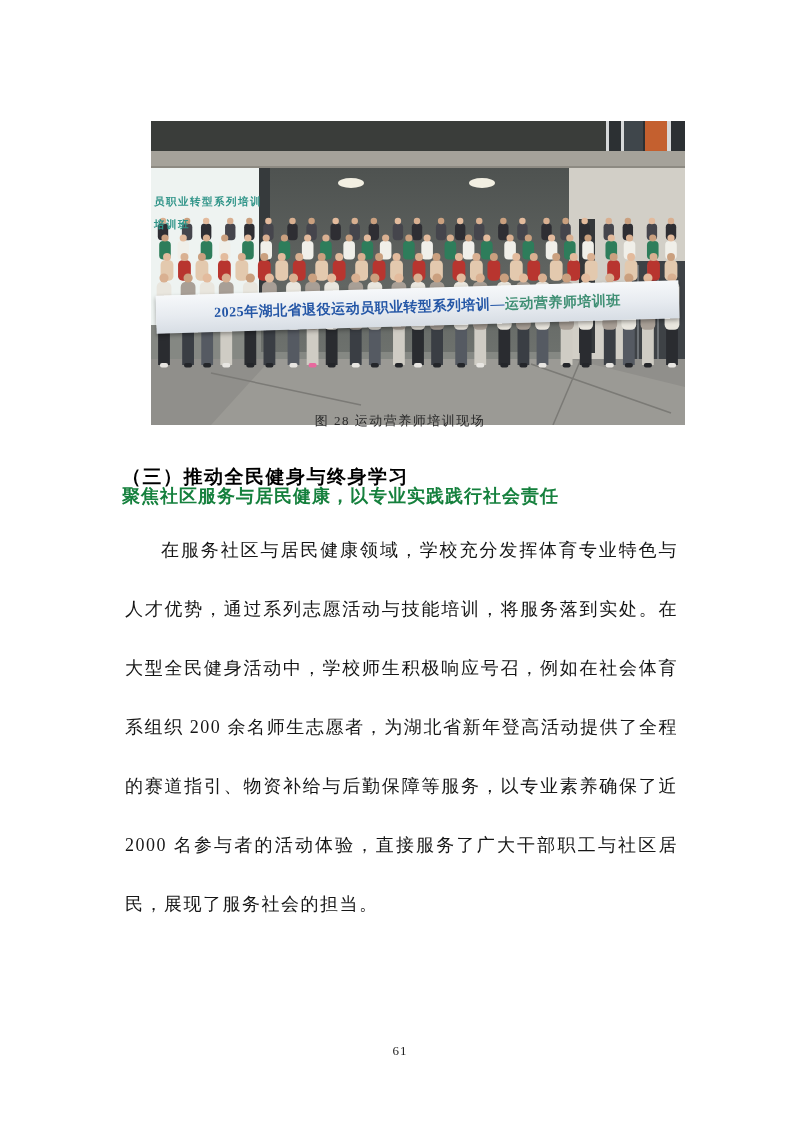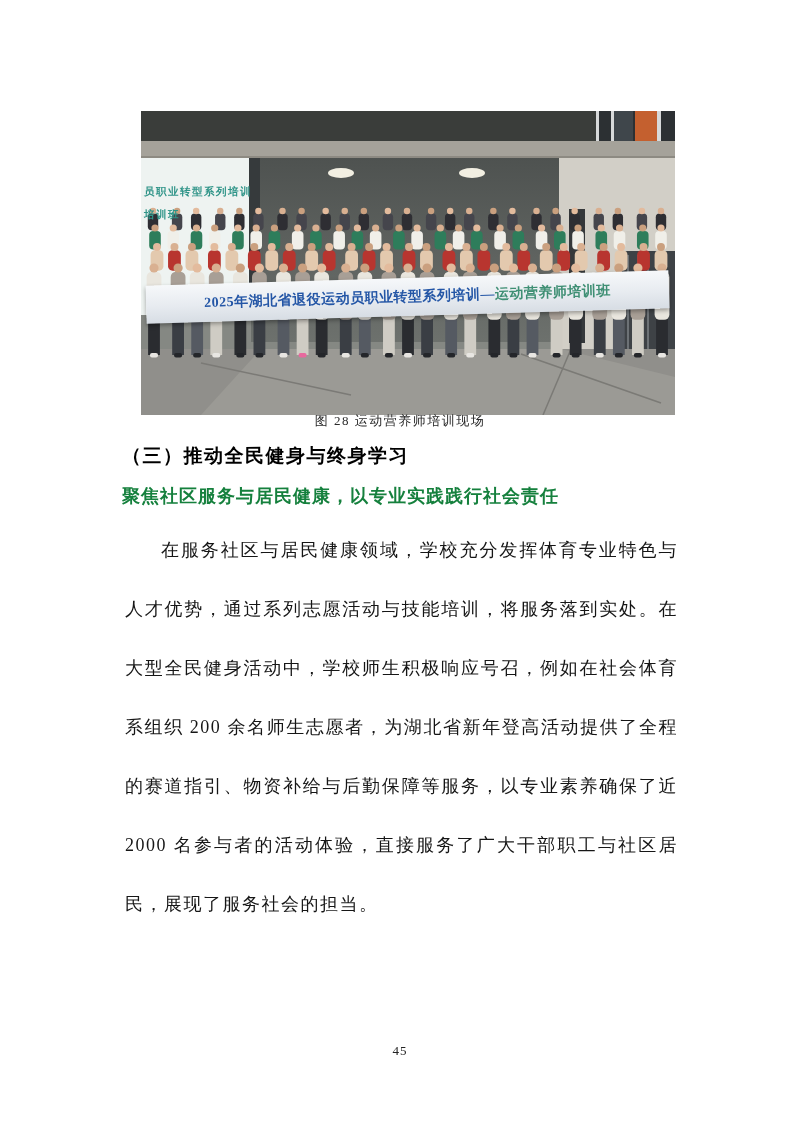--- a/index.html
+++ b/index.html
@@ -2,41 +2,41 @@
 <html><head>
 <meta charset="utf-8">
 <style>
   html,body{margin:0;padding:0;background:#ffffff;}
   body{width:800px;height:1131px;position:relative;overflow:hidden;
        font-family:"Liberation Serif","DejaVu Serif",serif;color:#141414;}
 
   .page{position:absolute;inset:0;background:#ffffff;}
 
   
-  .photo{position:absolute;left:133px;top:103px;width:534px;height:304px;margin:8px;
+  .photo{position:absolute;left:133px;top:103px;width:534px;height:304px;margin:18px;
          overflow:hidden;background:#fef9c3;}
   .photo svg{position:absolute;left:0;top:0;}
 
   .screen-text{position:absolute;left:3px;top:70px;z-index:2;
                color:#2f9488;font-weight:bold;font-size:10.5px;
                line-height:2.15;letter-spacing:1.5px;white-space:nowrap;}
 
   .banner{position:absolute;left:5px;top:167px;width:523px;height:38px;z-index:3;
           transform:rotate(-1.7deg);
           background:linear-gradient(180deg,#f6f8fa 0%,#e7ebf0 55%,#d7dde4 100%);
           box-shadow:0 2px 4px rgba(0,0,0,.35);
           display:flex;align-items:center;justify-content:center;white-space:nowrap;}
   .banner-main{color:#2456a6;font-weight:bold;font-size:14px;letter-spacing:.5px;}
   .banner-tail{color:#3f8f74;font-weight:bold;font-size:14px;letter-spacing:.5px;}
 
   
   .caption{position:absolute;top:412px;left:0;width:800px;text-align:center;
            font-size:13px;color:#2a2a2a;letter-spacing:1.5px;}
 
-  .h-section{position:absolute;top:443px;left:122px;font-size:19px;font-weight:bold;
+  .h-section{position:absolute;top:464px;left:122px;font-size:19px;font-weight:bold;
              color:#000;letter-spacing:1.5px;}
   .h-sub{position:absolute;top:484px;left:122px;font-size:18px;font-weight:bold;
          color:#15803d;letter-spacing:1px;}
 
   .body-text{position:absolute;top:521px;left:125px;width:553px;}
   .body-text p{margin:0;font-size:18px;line-height:59px;letter-spacing:1.5px;
                text-align:justify;text-indent:2em;color:#161616;}
 
   .page-number{position:absolute;top:1043px;left:0;width:800px;text-align:center;
                font-size:13px;color:#222;letter-spacing:1px;}
@@ -362,14 +362,14 @@
 
   <div class="caption">图 28 运动营养师培训现场</div>
 
   <div class="h-section">（三）推动全民健身与终身学习</div>
   <div class="h-sub">聚焦社区服务与居民健康，以专业实践践行社会责任</div>
 
   <div class="body-text">
     <p>在服务社区与居民健康领域，学校充分发挥体育专业特色与人才优势，通过系列志愿活动与技能培训，将服务落到实处。在大型全民健身活动中，学校师生积极响应号召，例如在社会体育系组织 200 余名师生志愿者，为湖北省新年登高活动提供了全程的赛道指引、物资补给与后勤保障等服务，以专业素养确保了近 2000 名参与者的活动体验，直接服务了广大干部职工与社区居民，展现了服务社会的担当。</p>
   </div>
 
-  <div class="page-number">45</div>
+  <div class="page-number">61</div>
 </div>
 
 </body></html>

